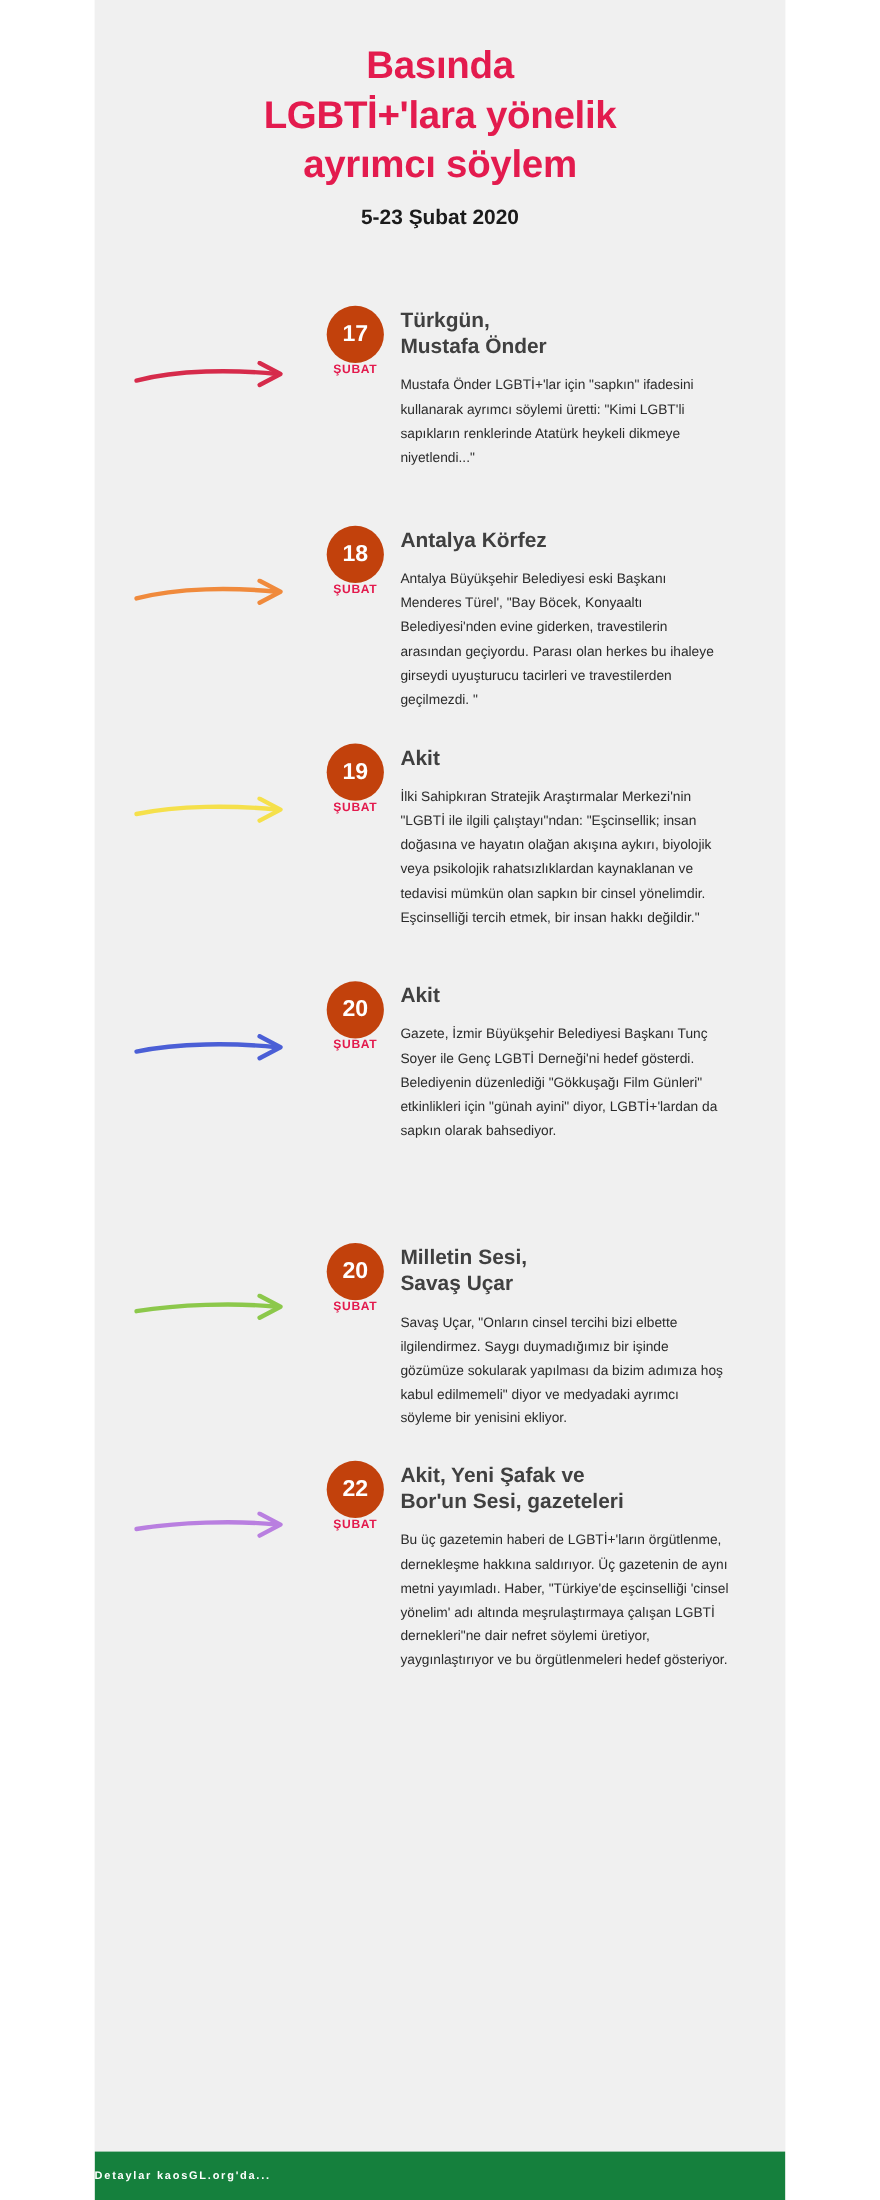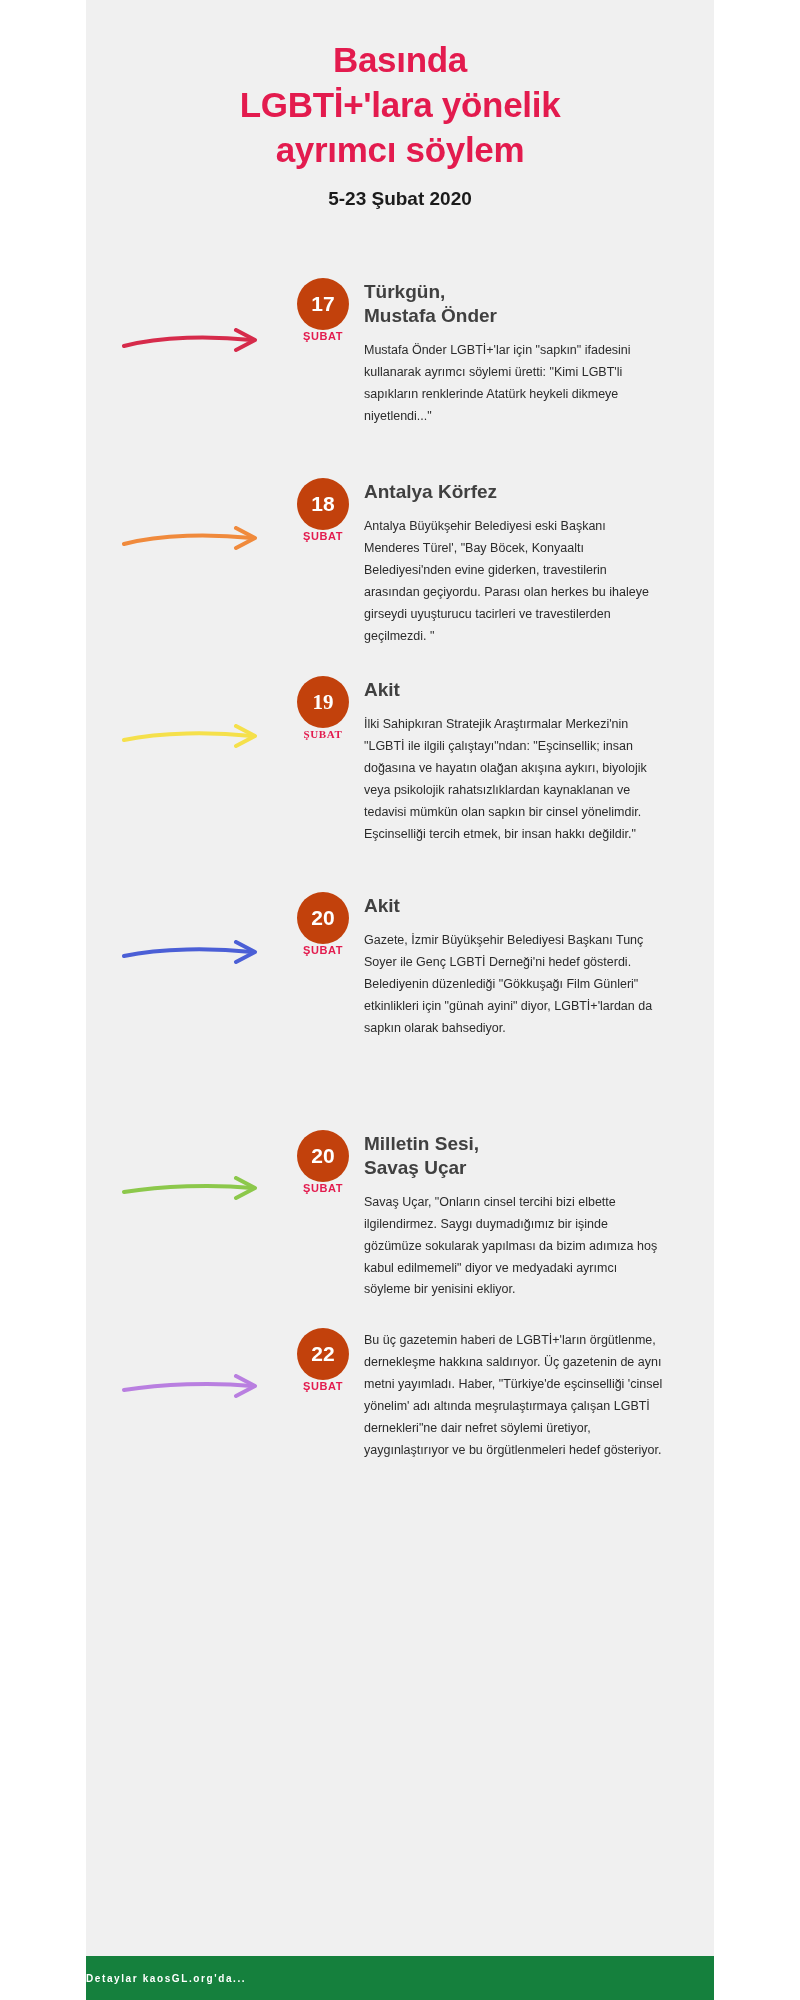--- a/index.html
+++ b/index.html
@@ -160,21 +160,21 @@
           <path d="M114 2 L133 12 L114 22" stroke="#f08a3c" stroke-width="4" stroke-linecap="round" stroke-linejoin="round" fill="none"></path>
         </svg>
       </div>
       <div class="body-col" style="top:192px;">
         <p class="src-title">Antalya Körfez</p>
         <p class="src-text">Antalya Büyükşehir Belediyesi eski Başkanı Menderes Türel', "Bay Böcek, Konyaaltı Belediyesi'nden evine giderken, travestilerin arasından geçiyordu. Parası olan herkes bu ihaleye girseydi uyuşturucu tacirleri ve travestilerden geçilmezdi. "</p>
       </div>
     </div>
 
     <div class="entry">
-      <div class="badge-col" style="top:378px;font-family:Liberation Serif, serif;">
+      <div class="badge-col" style="top:378px;">
         <div class="badge">19</div>
         <div class="month">ŞUBAT</div>
       </div>
       <div class="arrow" style="top:426px;">
         <svg width="140" height="26" viewBox="0 0 140 26" fill="none" xmlns="http://www.w3.org/2000/svg">
           <path d="M2 16 C40 8, 90 8, 130 12" stroke="#f5e04b" stroke-width="4" stroke-linecap="round" fill="none"></path>
           <path d="M114 2 L133 12 L114 22" stroke="#f5e04b" stroke-width="4" stroke-linecap="round" stroke-linejoin="round" fill="none"></path>
         </svg>
       </div>
       <div class="body-col" style="top:380px;">
@@ -225,20 +225,24 @@
         <div class="badge">22</div>
         <div class="month">ŞUBAT</div>
       </div>
       <div class="arrow" style="top:1046px;">
         <svg width="140" height="26" viewBox="0 0 140 26" fill="none" xmlns="http://www.w3.org/2000/svg">
           <path d="M2 16 C40 10, 90 8, 130 12" stroke="#b97fe0" stroke-width="4" stroke-linecap="round" fill="none"></path>
           <path d="M114 2 L133 12 L114 22" stroke="#b97fe0" stroke-width="4" stroke-linecap="round" stroke-linejoin="round" fill="none"></path>
         </svg>
       </div>
       <div class="body-col" style="top:1002px;">
+        <p class="src-title">
+          <span>Akit, Yeni Şafak ve</span><br>
+          <span>Bor'un Sesi, gazeteleri</span>
+        </p>
         <p class="src-text">Bu üç gazetemin haberi de LGBTİ+'ların örgütlenme, dernekleşme hakkına saldırıyor. Üç gazetenin de aynı metni yayımladı. Haber, "Türkiye'de eşcinselliği 'cinsel yönelim' adı altında meşrulaştırmaya çalışan LGBTİ dernekleri"ne dair nefret söylemi üretiyor, yaygınlaştırıyor ve bu örgütlenmeleri hedef gösteriyor.</p>
       </div>
     </div>
 
   </div>
 
   <div class="footer">
     <span>Detaylar kaosGL.org'da...</span>
   </div>
 

